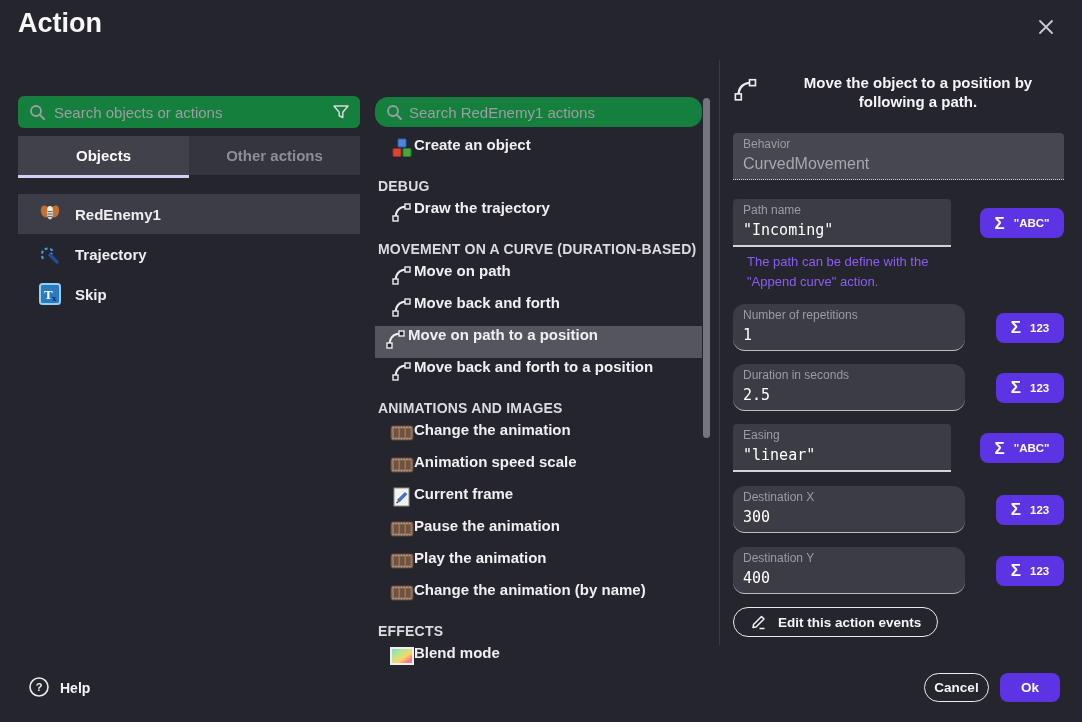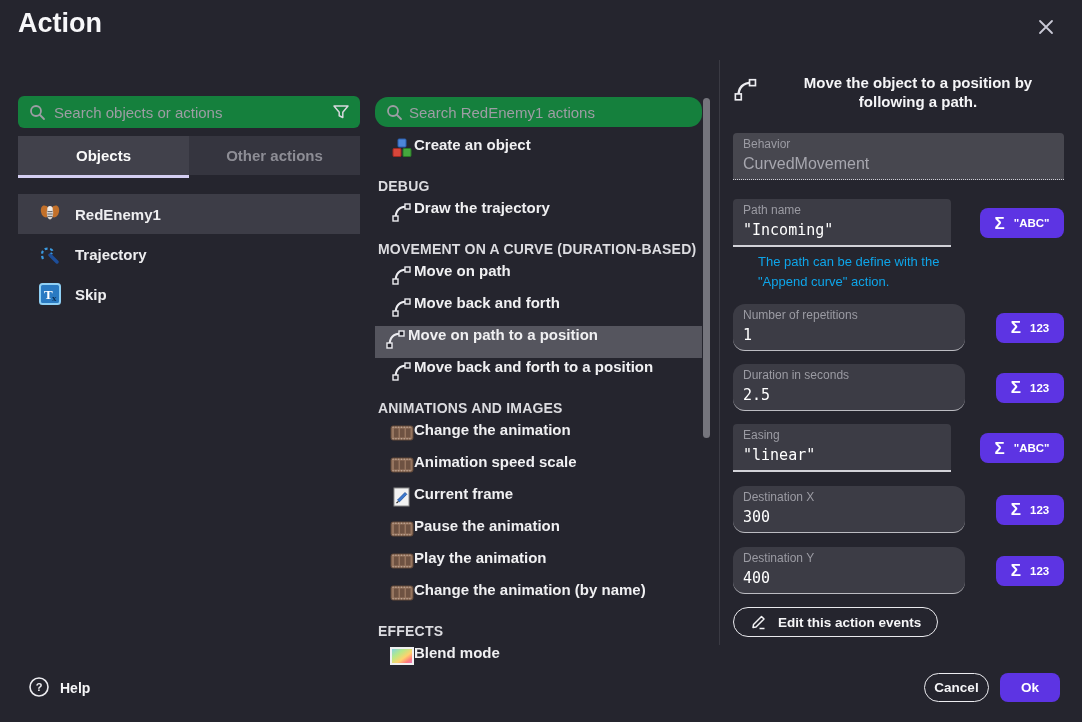--- a/index.html
+++ b/index.html
@@ -65,21 +65,21 @@
   .mt-num{margin-top:12px;}
   .mt-std{margin-top:13px;}
   .mt-dest{margin-top:14px;}
   .expr-btn{margin-left:auto;height:30px;border:none;border-radius:8px;background:#5d34e3;color:#fff;
     display:flex;align-items:center;justify-content:center;gap:9px;cursor:pointer;
     font-family:"Liberation Sans",sans-serif;}
   .expr-btn.abc{width:84px;}
   .expr-btn.n123{width:68px;}
   .sigma{font-size:17px;font-weight:bold;line-height:17px;}
   .expr-label{font-size:11.5px;font-weight:bold;}
-  .helper{margin:5px 0 0 25px;font-size:13px;color:#0ea5e9;line-height:20px;}
+  .helper{margin:5px 0 0 14px;font-size:13px;color:#8b5cf6;line-height:20px;}
   .edit-btn{margin-top:13px;height:30px;border:1px solid #e9e9ed;border-radius:16px;background:transparent;
     color:#f5f5f7;display:inline-flex;align-items:center;gap:10px;padding:0 16px;cursor:pointer;
     font-family:"Liberation Sans",sans-serif;font-size:13.5px;font-weight:bold;}
 
   
   .help-btn{position:absolute;left:28px;top:675px;height:26px;background:none;border:none;color:#f5f5f7;
     display:flex;align-items:center;gap:10px;cursor:pointer;font-family:"Liberation Sans",sans-serif;
     font-size:14px;font-weight:bold;padding:0;}
   .cancel-btn{position:absolute;left:924px;top:673px;width:65px;height:29px;border:1px solid #ececf0;
     border-radius:15px;background:transparent;color:#f5f5f7;font-family:"Liberation Sans",sans-serif;

